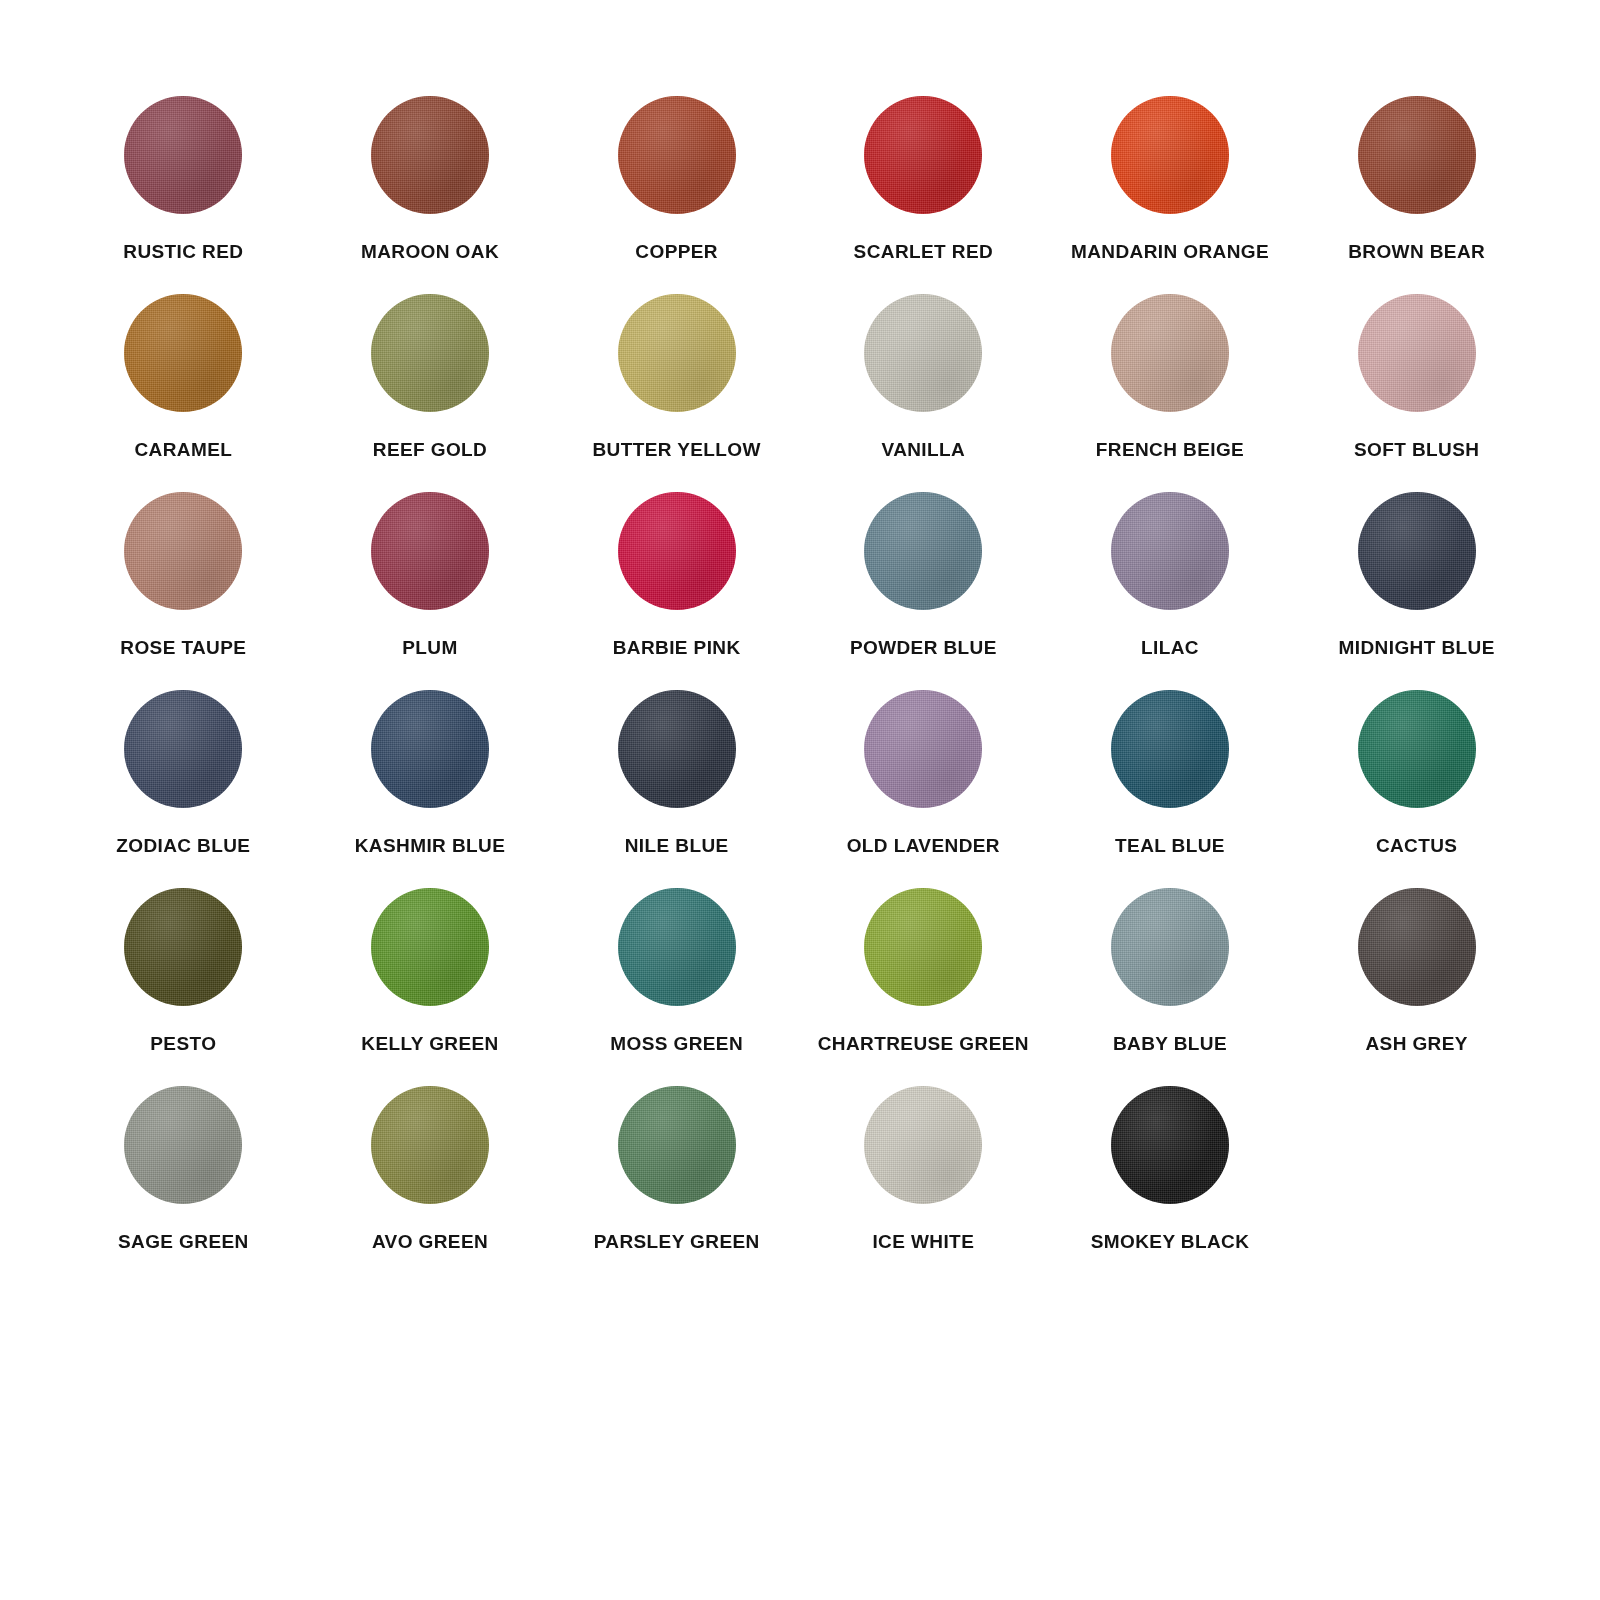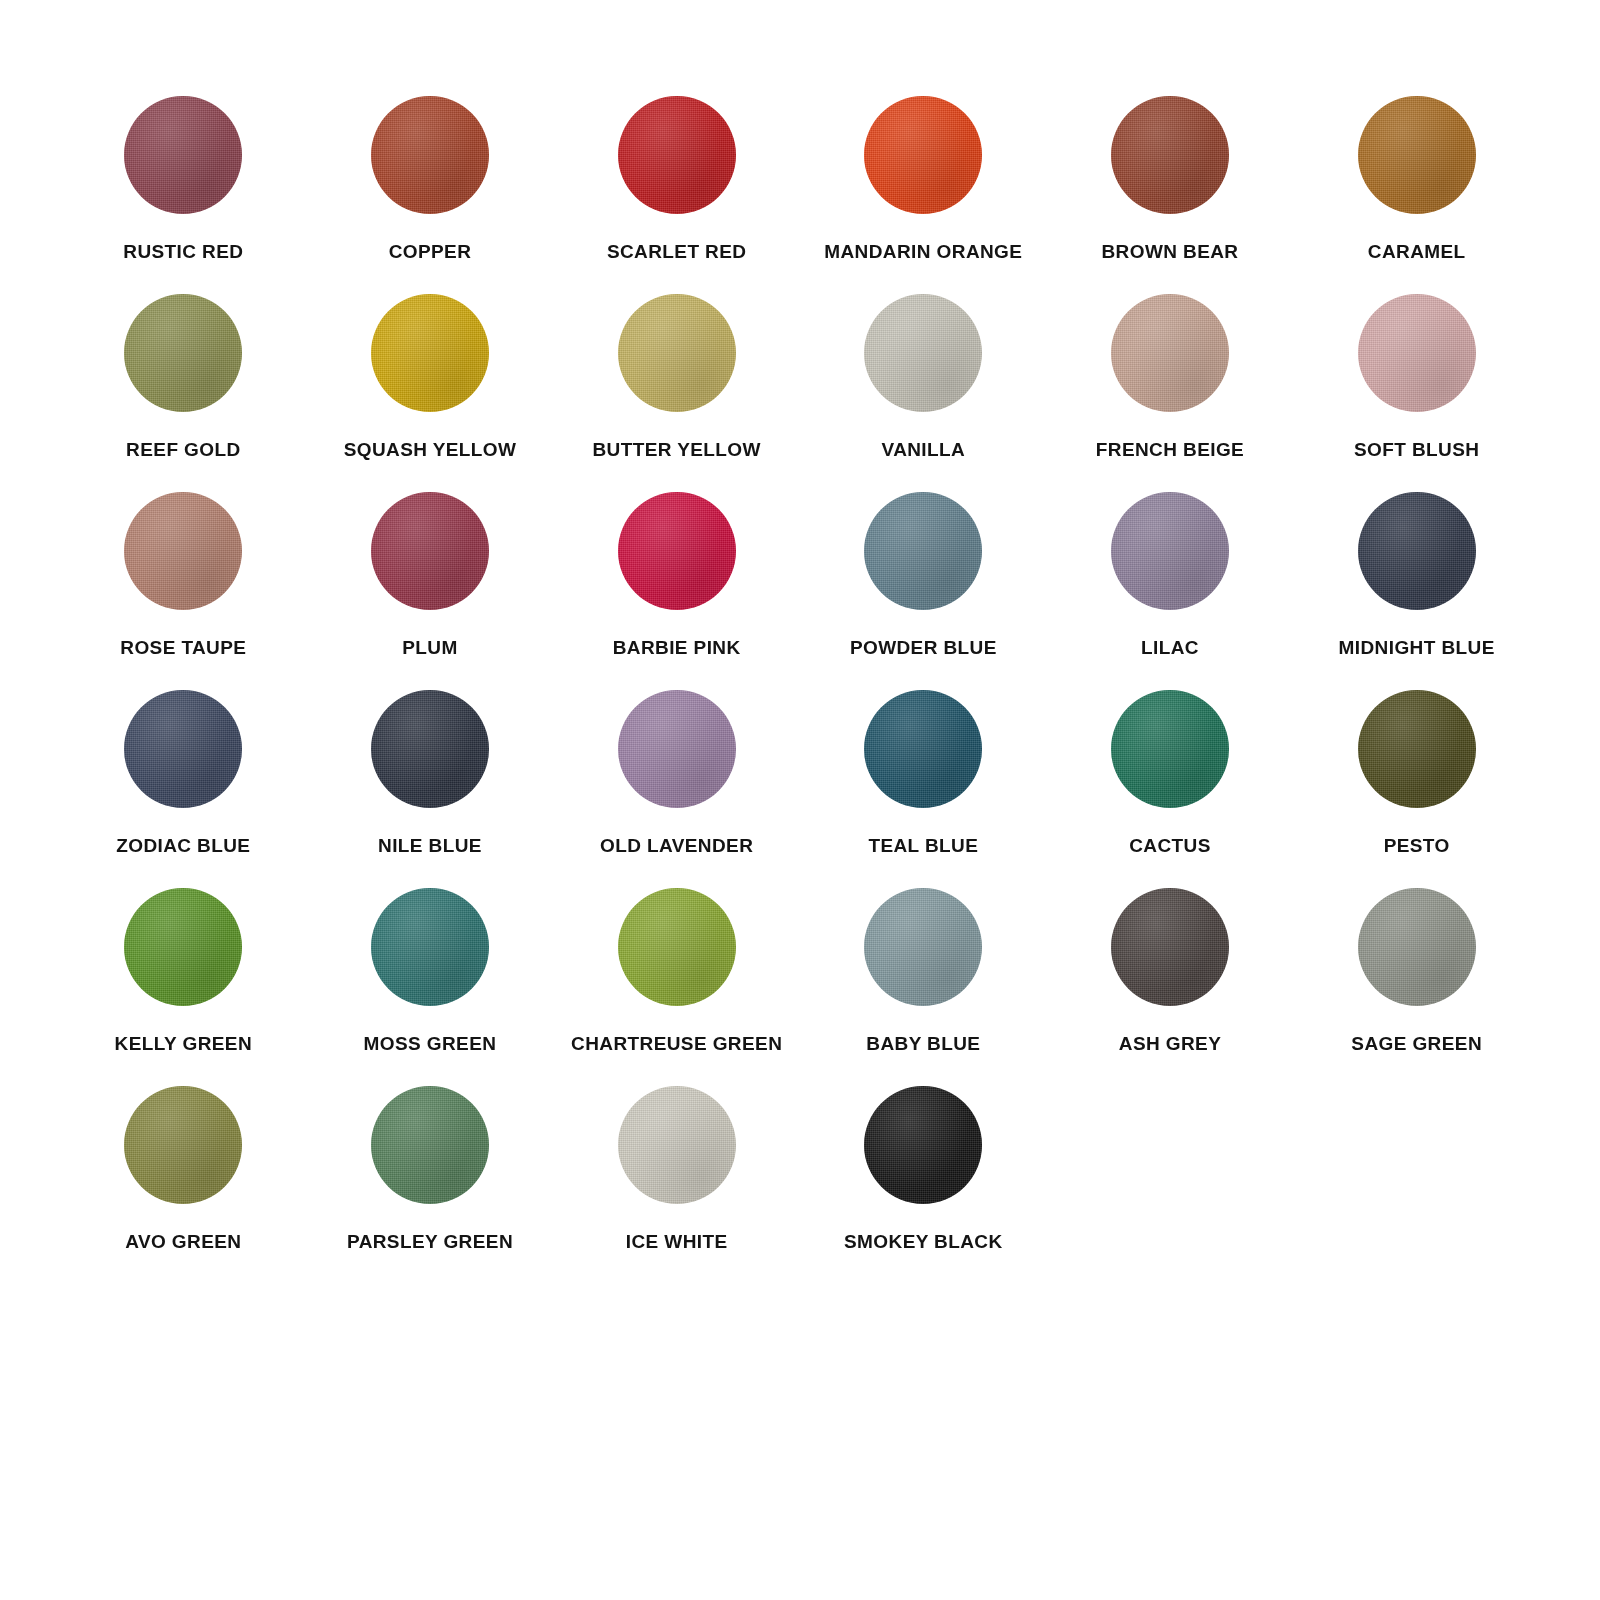--- a/index.html
+++ b/index.html
@@ -82,20 +82,24 @@
 </head>
 <body>
 
 <div id="palette-board">
   <div class="swatch-grid">
       <div class="swatch-cell">
         <div class="swatch-disc" style="background-color: rgb(141, 68, 80);"></div>
         <div class="swatch-label">RUSTIC RED</div>
       </div>
       <div class="swatch-cell">
+        <div class="swatch-disc" style="background-color: rgb(142, 68, 48);"></div>
+        <div class="swatch-label">MAROON OAK</div>
+      </div>
+      <div class="swatch-cell">
         <div class="swatch-disc" style="background-color: rgb(168, 68, 42);"></div>
         <div class="swatch-label">COPPER</div>
       </div>
       <div class="swatch-cell">
         <div class="swatch-disc" style="background-color: rgb(192, 28, 32);"></div>
         <div class="swatch-label">SCARLET RED</div>
       </div>
       <div class="swatch-cell">
         <div class="swatch-disc" style="background-color: rgb(226, 65, 21);"></div>
         <div class="swatch-label">MANDARIN ORANGE</div>
@@ -106,24 +110,20 @@
       </div>
       <div class="swatch-cell">
         <div class="swatch-disc" style="background-color: rgb(169, 108, 34);"></div>
         <div class="swatch-label">CARAMEL</div>
       </div>
       <div class="swatch-cell">
         <div class="swatch-disc" style="background-color: rgb(140, 144, 80);"></div>
         <div class="swatch-label">REEF GOLD</div>
       </div>
       <div class="swatch-cell">
-        <div class="swatch-disc" style="background-color: rgb(207, 168, 12);"></div>
-        <div class="swatch-label">SQUASH YELLOW</div>
-      </div>
-      <div class="swatch-cell">
         <div class="swatch-disc" style="background-color: rgb(194, 177, 96);"></div>
         <div class="swatch-label">BUTTER YELLOW</div>
       </div>
       <div class="swatch-cell">
         <div class="swatch-disc" style="background-color: rgb(198, 195, 184);"></div>
         <div class="swatch-label">VANILLA</div>
       </div>
       <div class="swatch-cell">
         <div class="swatch-disc" style="background-color: rgb(198, 163, 146);"></div>
         <div class="swatch-label">FRENCH BEIGE</div>
@@ -152,20 +152,24 @@
         <div class="swatch-disc" style="background-color: rgb(141, 127, 155);"></div>
         <div class="swatch-label">LILAC</div>
       </div>
       <div class="swatch-cell">
         <div class="swatch-disc" style="background-color: rgb(50, 57, 74);"></div>
         <div class="swatch-label">MIDNIGHT BLUE</div>
       </div>
       <div class="swatch-cell">
         <div class="swatch-disc" style="background-color: rgb(60, 71, 96);"></div>
         <div class="swatch-label">ZODIAC BLUE</div>
+      </div>
+      <div class="swatch-cell">
+        <div class="swatch-disc" style="background-color: rgb(47, 70, 99);"></div>
+        <div class="swatch-label">KASHMIR BLUE</div>
       </div>
       <div class="swatch-cell">
         <div class="swatch-disc" style="background-color: rgb(45, 52, 66);"></div>
         <div class="swatch-label">NILE BLUE</div>
       </div>
       <div class="swatch-cell">
         <div class="swatch-disc" style="background-color: rgb(154, 127, 164);"></div>
         <div class="swatch-label">OLD LAVENDER</div>
       </div>
       <div class="swatch-cell">

